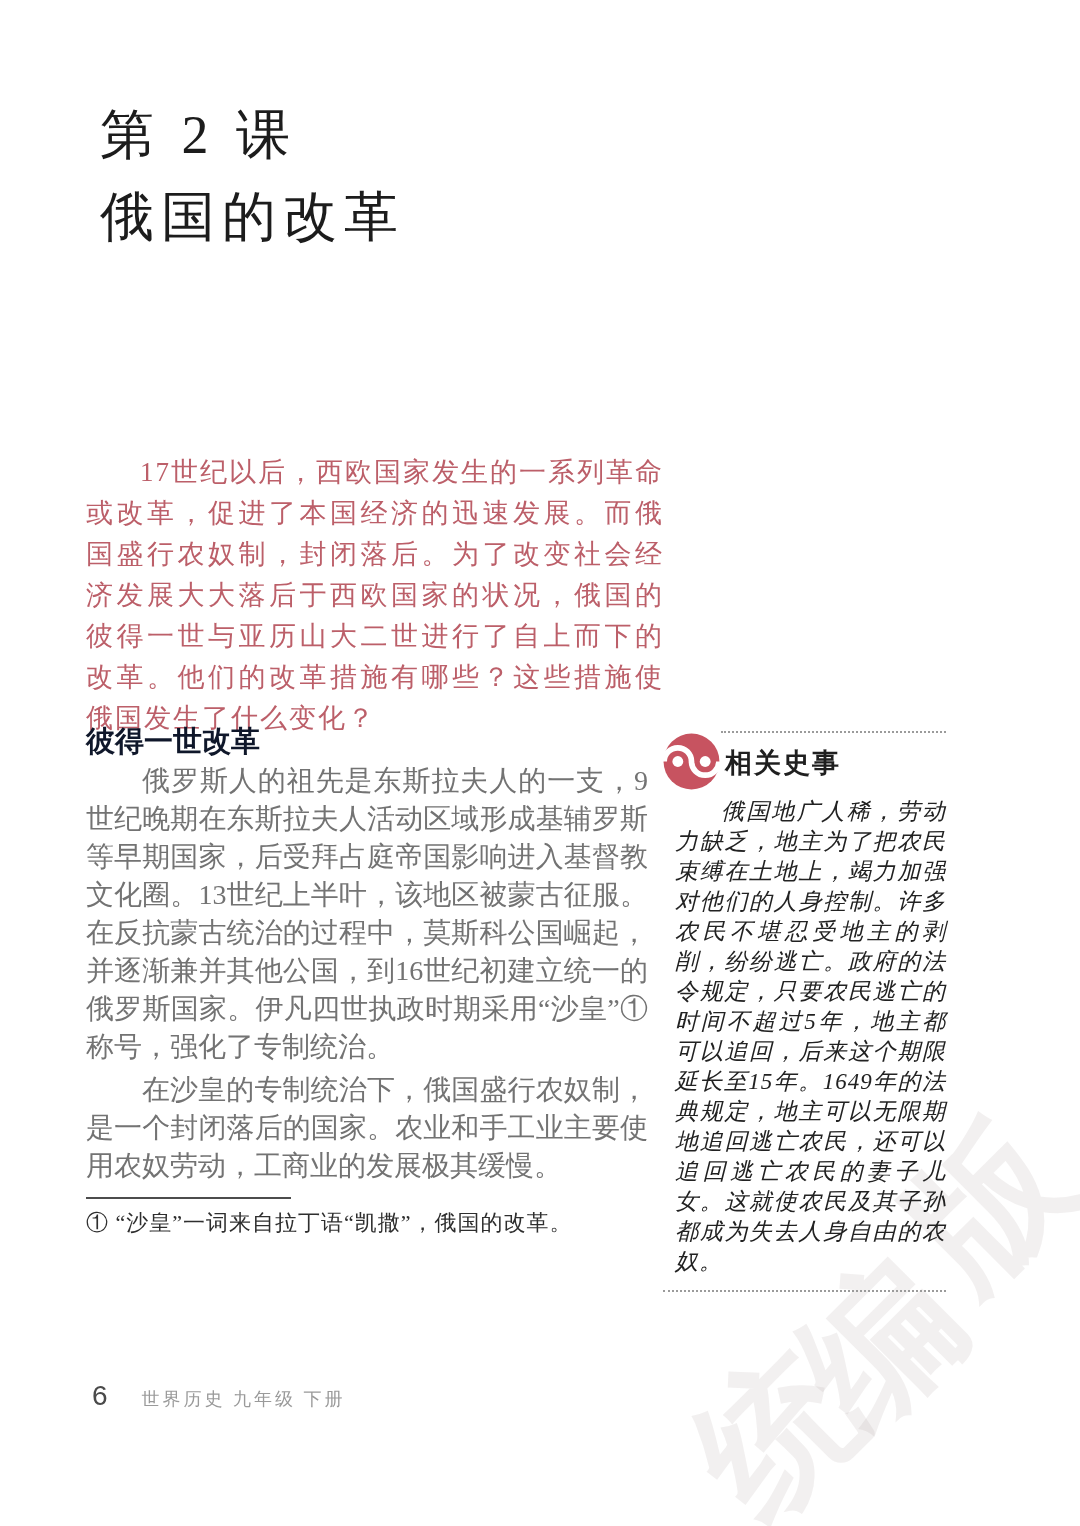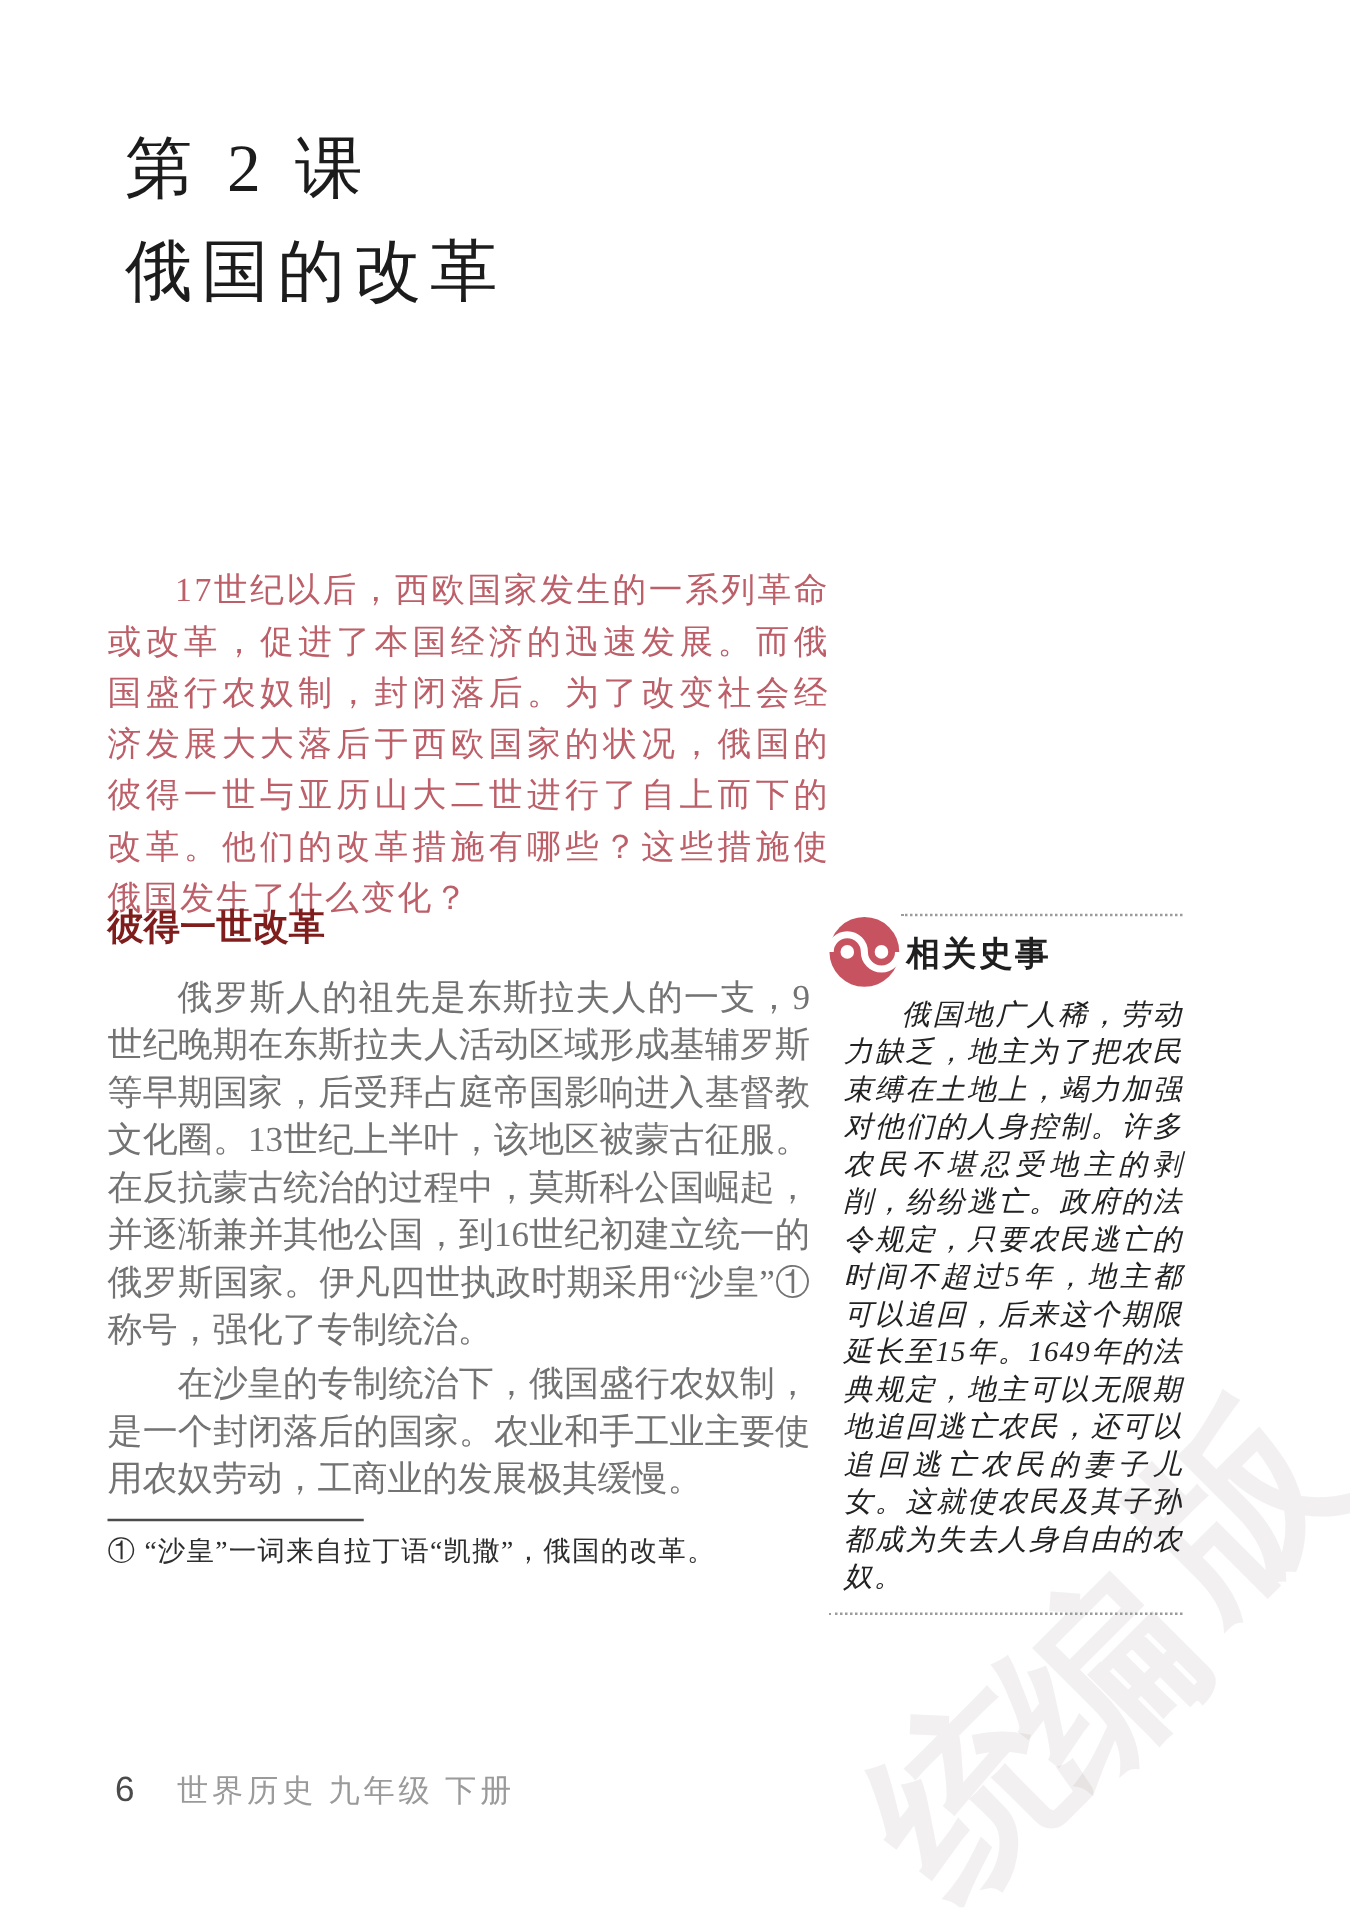--- a/index.html
+++ b/index.html
@@ -51,25 +51,25 @@
     text-indent: 2em;
   }
 
   .main-col {
     position: absolute;
     left: 86px;
     top: 722px;
     width: 562px;
   }
   .section-heading {
-    margin: 0 0 18px 0;
+    margin: 0 0 0 0;
     font-family: Liberation Serif, serif;
     font-size: 29px;
     font-weight: bold;
-    color: #7f1d1d;
+    color: #0f172a;
   }
   .main-col p {
     margin: 0 0 5px 0;
     font-size: 28px;
     line-height: 38px;
     color: #737373;
     text-align: justify;
     text-indent: 2em;
   }
   .footnote-rule {
@@ -128,24 +128,23 @@
     display: flex;
     align-items: baseline;
     gap: 34px;
   }
   .page-number {
     font-family: "Liberation Sans", "DejaVu Sans", sans-serif;
     font-size: 28px;
     color: #4a4a4a;
   }
   .book-title {
-    font-size: 25px;
+    font-size: 18px;
     color: #9a9a9a;
     letter-spacing: 3px;
-    margin-top: 36px;
   }
 </style>
 </head>
 <body>
 
 <div class="page">
 
   <div class="watermark">
     <span class="wm-0">统</span>
     <span class="wm-1">编</span>

